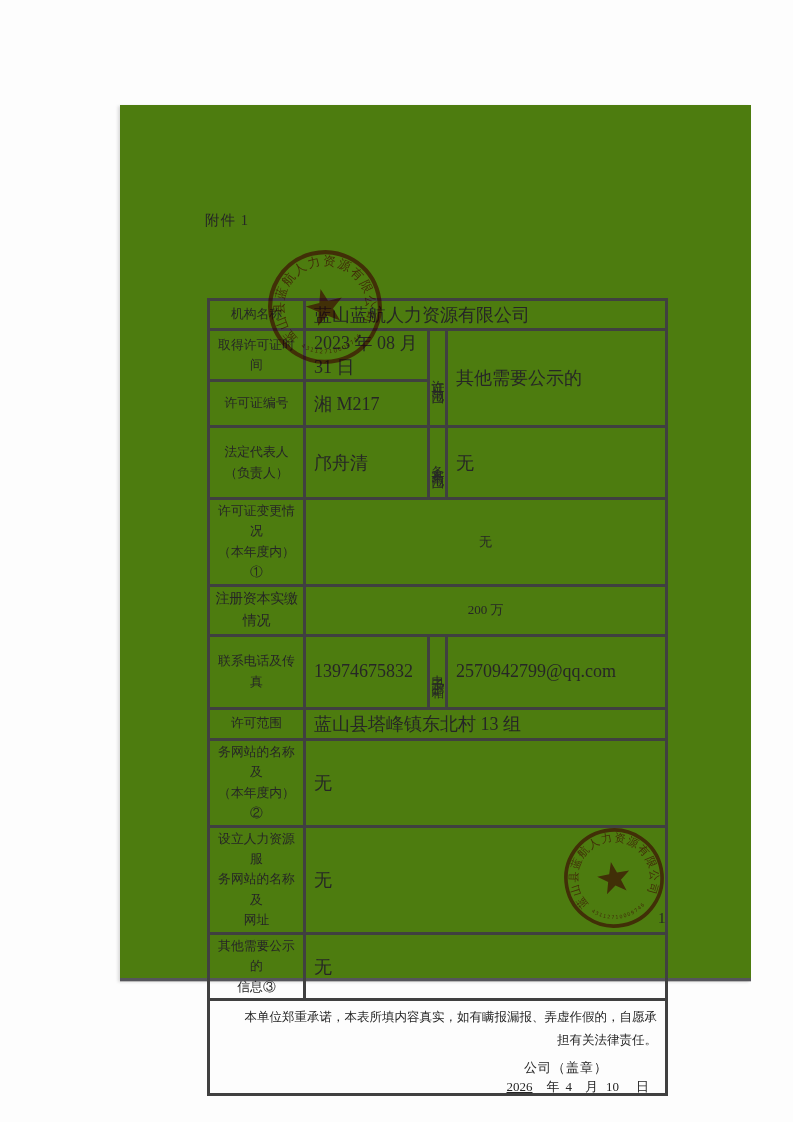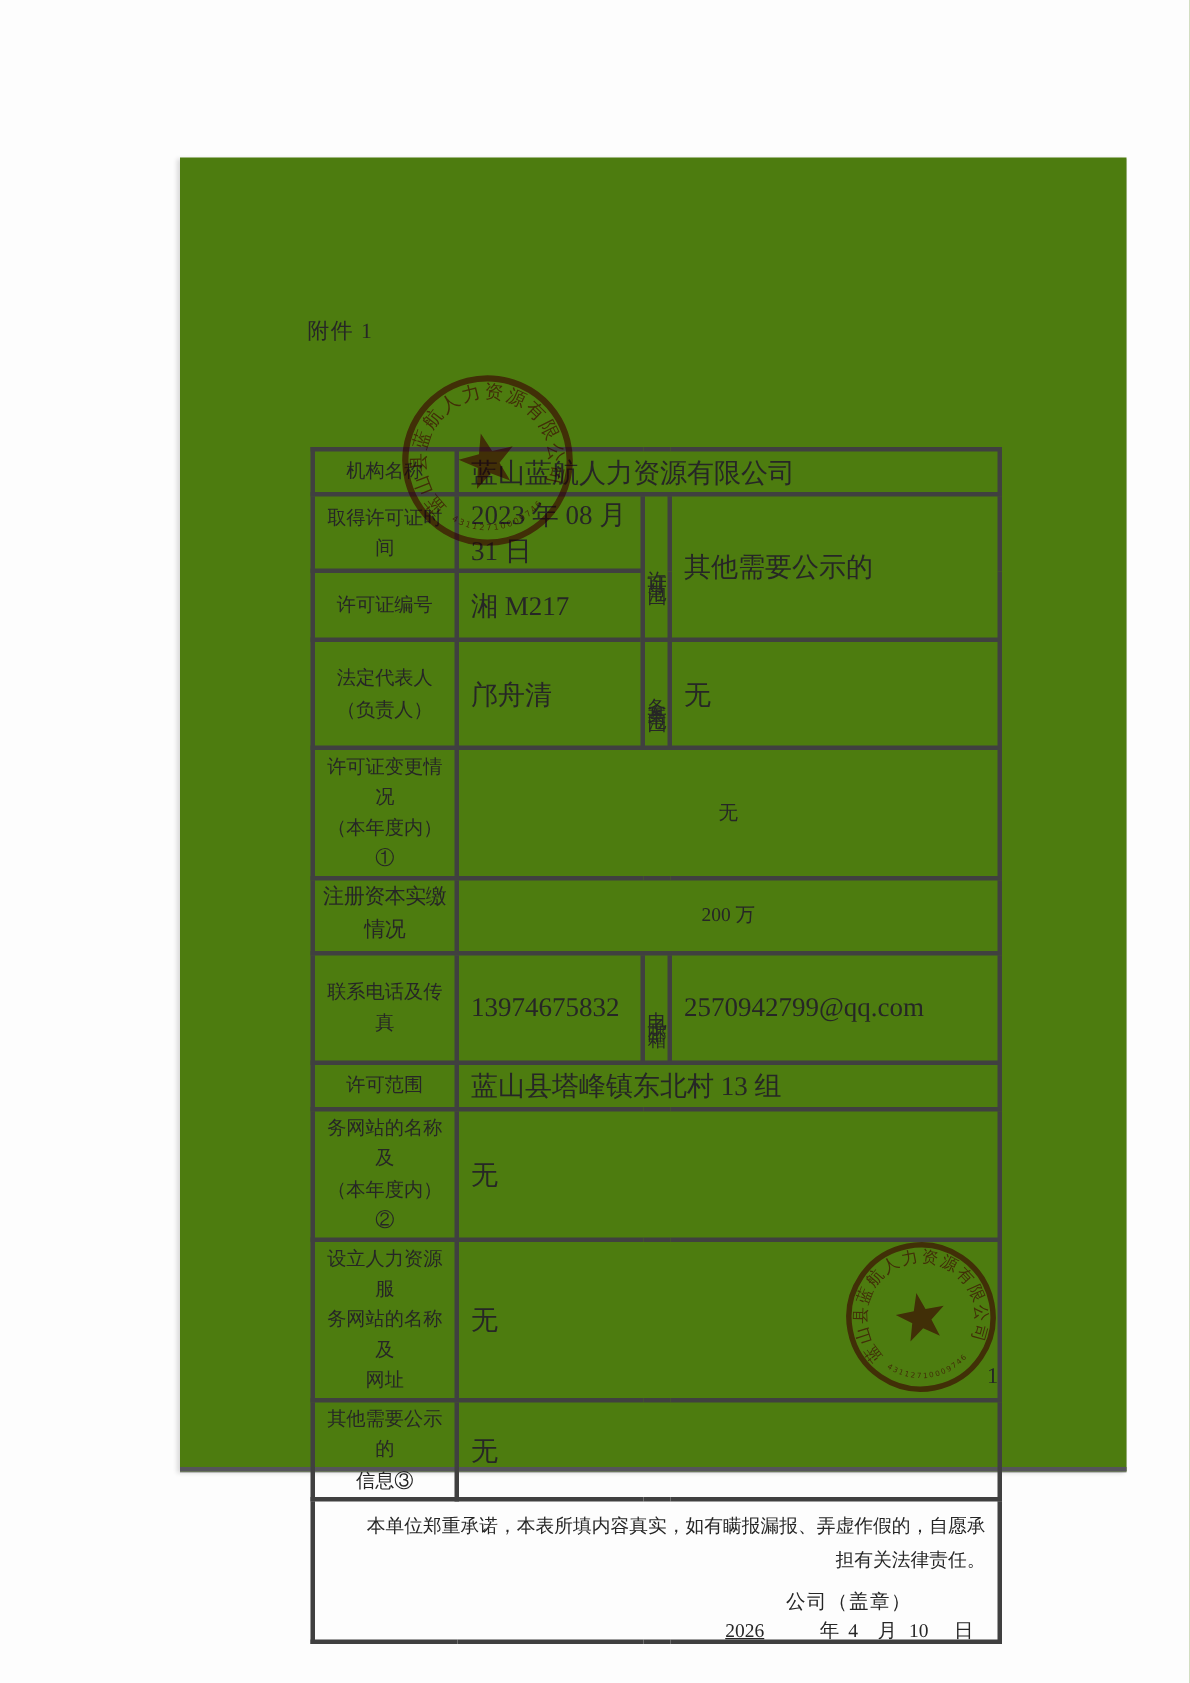--- a/index.html
+++ b/index.html
@@ -39,21 +39,21 @@
     writing-mode:vertical-rl;text-orientation:upright;
     font-size:12.8px;letter-spacing:4px;margin:0 auto;line-height:16px;
   }
   td.pledge-cell{position:relative;vertical-align:top;padding:0;}
   .pledge-text{
     padding:5px 8px 0 7px;text-indent:2em;font-size:12.5px;line-height:23px;text-align:right;
   }
   .seal-line{position:absolute;top:58px;right:57px;font-size:13px;letter-spacing:1px;}
   .date-line{position:absolute;top:77px;right:16px;font-size:13px;}
   .date-line span{display:inline-block;}
-  .d-year{margin-right:37px;text-decoration:underline;}
+  .d-year{margin-right:14px;text-decoration:underline;}
   .d-yu{margin-right:6px;}
   .d-month{margin-right:13px;}
   .d-mu{margin-right:8px;}
   .d-day{margin-right:17px;}
   .page-num{position:absolute;left:538px;top:805px;font-size:15px;}
   .stamp{
     position:absolute;pointer-events:none;
     mix-blend-mode:multiply;opacity:0.84;
   }
   .stamp-1{left:140px;top:137px;width:130px;height:130px;transform:rotate(-14deg);}

